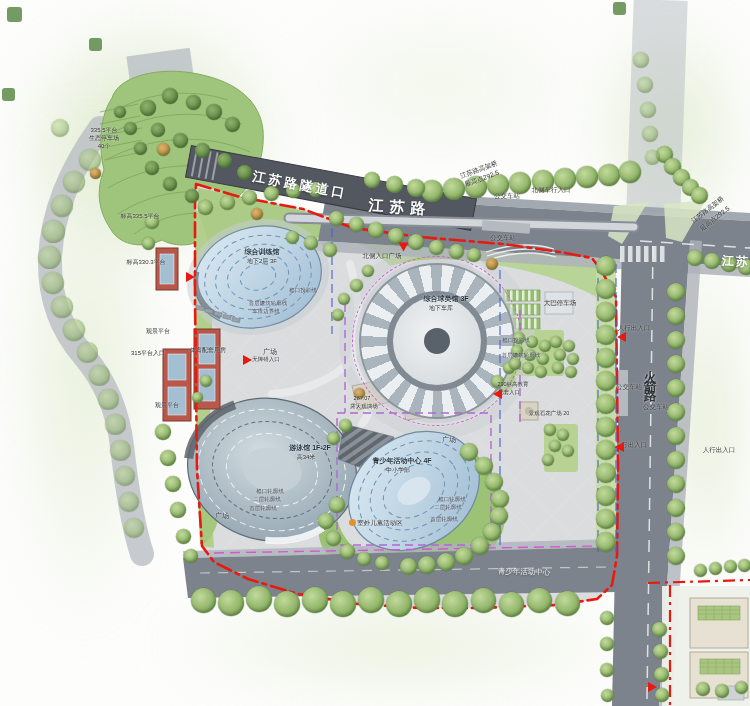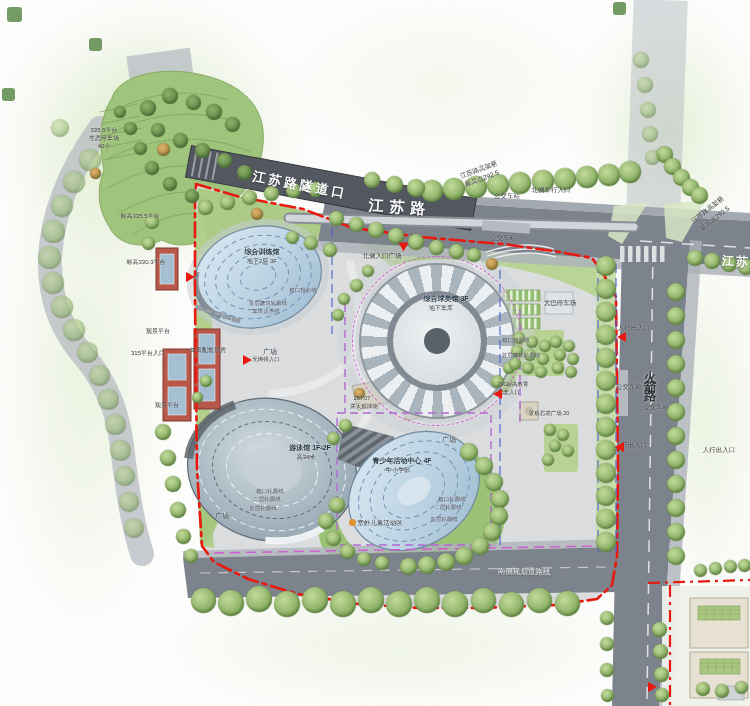--- a/index.html
+++ b/index.html
@@ -511,21 +511,21 @@
       <div class="map-label" style="left: 398px; top: 470px; font-size: 6px; color: rgb(51, 51, 51); font-weight: normal; letter-spacing: 0px; transform: translate(-50%, -50%) rotate(0deg);">中小学部</div>
       <div class="map-label" style="left: 452px; top: 500px; font-size: 5.5px; color: rgb(68, 68, 85); font-weight: normal; letter-spacing: 0px; transform: translate(-50%, -50%) rotate(0deg);">檐口轮廓线</div>
       <div class="map-label" style="left: 448px; top: 508px; font-size: 5.5px; color: rgb(68, 68, 85); font-weight: normal; letter-spacing: 0px; transform: translate(-50%, -50%) rotate(0deg);">二层轮廓线</div>
       <div class="map-label" style="left: 444px; top: 520px; font-size: 5.5px; color: rgb(68, 68, 85); font-weight: normal; letter-spacing: 0px; transform: translate(-50%, -50%) rotate(0deg);">首层轮廓线</div>
       <div class="map-label" style="left: 380px; top: 523px; font-size: 6.5px; color: rgb(51, 51, 51); font-weight: normal; letter-spacing: 0px; transform: translate(-50%, -50%) rotate(0deg);">室外儿童活动区</div>
       <div class="map-label" style="left: 362px; top: 399px; font-size: 5.5px; color: rgb(51, 51, 51); font-weight: normal; letter-spacing: 0px; transform: translate(-50%, -50%) rotate(0deg);">287.07</div>
       <div class="map-label" style="left: 364px; top: 407px; font-size: 5.5px; color: rgb(51, 51, 51); font-weight: normal; letter-spacing: 0px; transform: translate(-50%, -50%) rotate(0deg);">露天观演场</div>
       <div class="map-label" style="left: 513px; top: 385px; font-size: 5.5px; color: rgb(51, 51, 51); font-weight: normal; letter-spacing: 0px; transform: translate(-50%, -50%) rotate(0deg);">290标高教育</div>
       <div class="map-label" style="left: 509px; top: 393px; font-size: 5.5px; color: rgb(51, 51, 51); font-weight: normal; letter-spacing: 0px; transform: translate(-50%, -50%) rotate(0deg);">配套入口</div>
       <div class="map-label" style="left: 549px; top: 414px; font-size: 5.5px; color: rgb(51, 51, 51); font-weight: normal; letter-spacing: 0px; transform: translate(-50%, -50%) rotate(0deg);">景观石花广场 20</div>
-      <div class="map-label onroad" style="left: 524px; top: 572px; font-size: 7.5px; color: rgb(238, 240, 242); font-weight: normal; letter-spacing: 0px; transform: translate(-50%, -50%) rotate(1deg);">南侧规划道路线</div>
+      <div class="map-label onroad" style="left: 524px; top: 572px; font-size: 7.5px; color: rgb(238, 240, 242); font-weight: normal; letter-spacing: 0px; transform: translate(-50%, -50%) rotate(1deg);">青少年活动中心</div>
       <div class="map-label" style="left: 266px; top: 360px; font-size: 5.5px; color: rgb(51, 51, 51); font-weight: normal; letter-spacing: 0px; transform: translate(-50%, -50%) rotate(0deg);">无障碍入口</div>
       <div class="arrow" style="left: 399px; top: 242px; transform: rotate(90deg);"></div>
       <div class="arrow" style="left: 186px; top: 272px; transform: rotate(0deg);"></div>
       <div class="arrow" style="left: 243px; top: 355px; transform: rotate(0deg);"></div>
       <div class="arrow" style="left: 493px; top: 389px; transform: rotate(180deg);"></div>
       <div class="arrow" style="left: 617px; top: 332px; transform: rotate(180deg);"></div>
       <div class="arrow" style="left: 615px; top: 442px; transform: rotate(180deg);"></div>
       <div class="arrow" style="left: 648px; top: 682px; transform: rotate(0deg);"></div>
       <div class="marker" style="left: 348.5px; top: 518.5px; width: 7px; height: 7px; background: rgb(224, 146, 47);"></div>
     </div>

